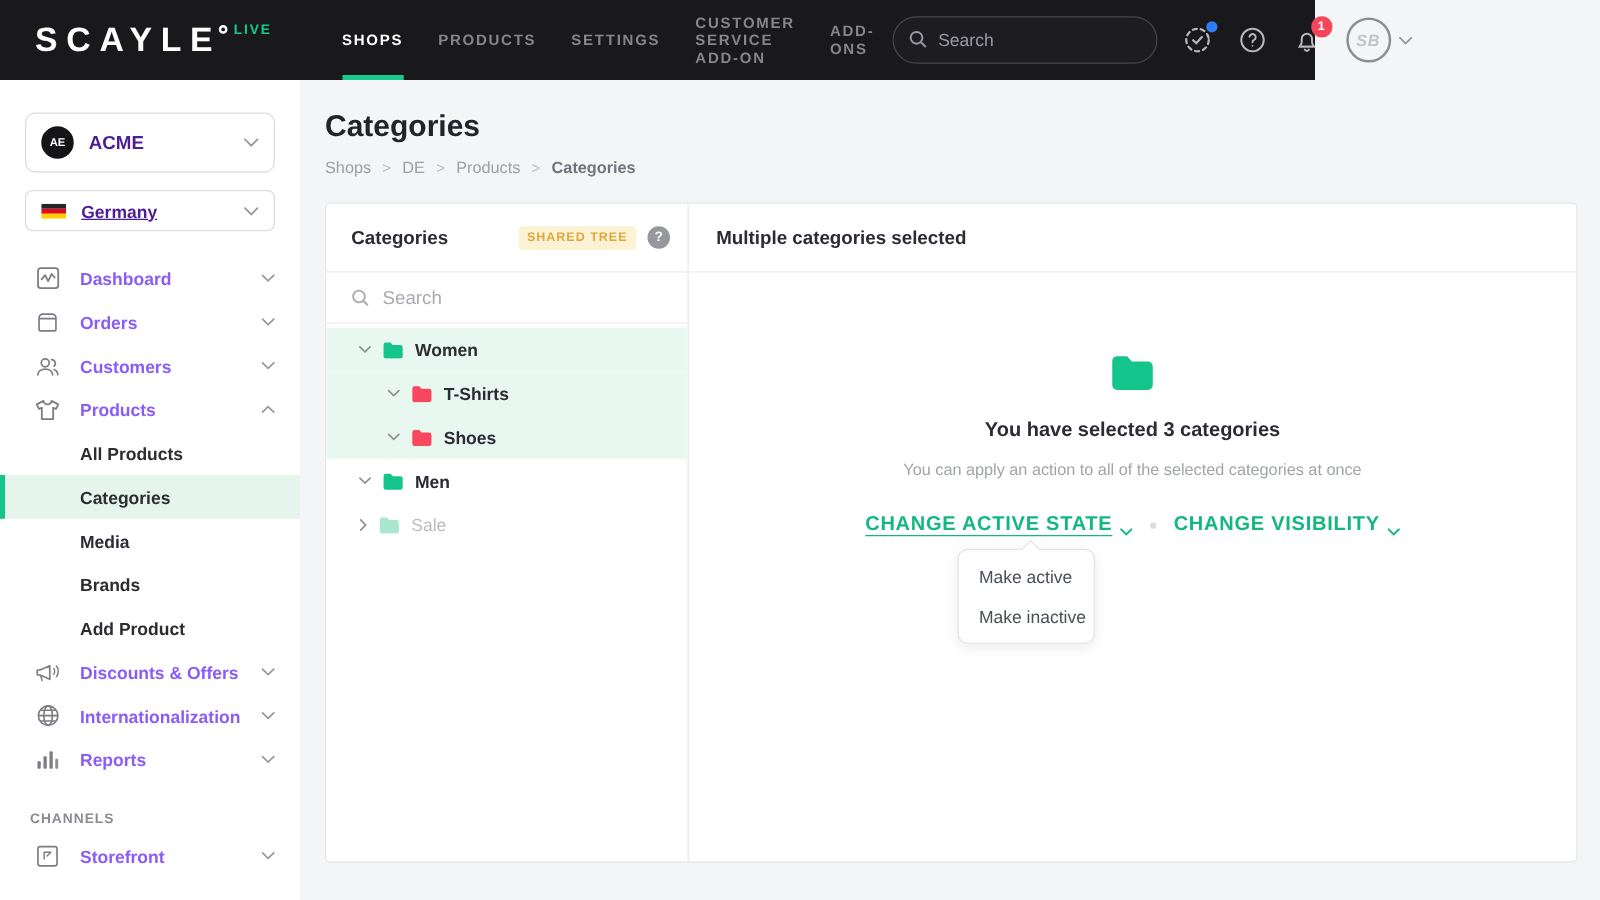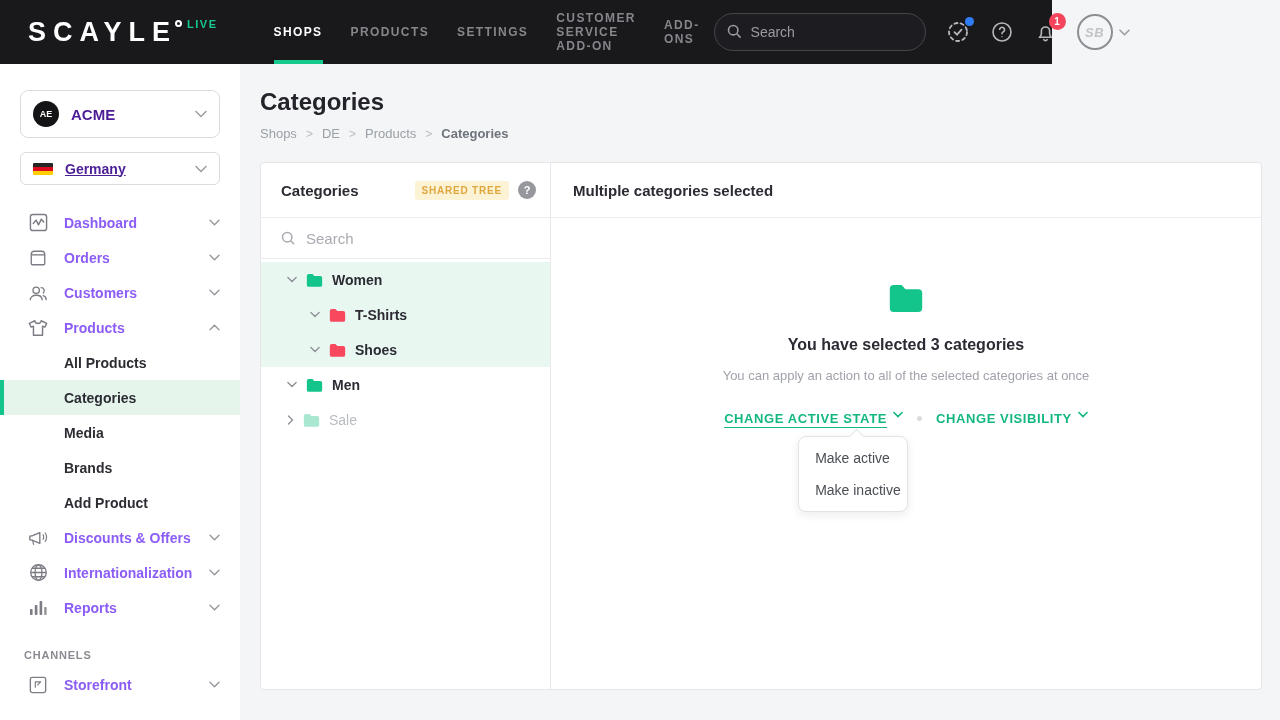--- a/index.html
+++ b/index.html
@@ -83,21 +83,21 @@
 
   
   .detail-col { flex:1; position:relative; }
   .detail-head { height:55px; display:flex; align-items:center; padding:0 22px; border-bottom:1px solid #ededf0; }
   .detail-title { font-size:15px; font-weight:700; color:#2b2b33; }
   .empty-state { position:absolute; top:120px; left:0; right:0; display:flex; flex-direction:column; align-items:center; }
   .big-folder { color:#13c48b; }
   .es-title { margin-top:24px; font-size:16px; font-weight:700; color:#2b2b33; }
   .es-sub { margin-top:14px; font-size:13px; color:#a0a3aa; }
   .actions { position:relative; margin-top:28px; display:flex; align-items:center; gap:14px; }
-  .action-link { display:flex; align-items:flex-start; gap:6px; color:#14b87e; font-size:13px; font-weight:800; letter-spacing:.6px; cursor:pointer; }
+  .action-link { display:flex; align-items:flex-end; gap:6px; color:#14b87e; font-size:16px; font-weight:800; letter-spacing:.6px; cursor:pointer; }
   .action-link.open .a-text { text-decoration:underline; text-underline-offset:4px; }
   .action-sep { width:5px; height:5px; border-radius:50%; background:#d9dbde; }
   .dropdown { position:absolute; top:calc(100% + 10px); left:74px; width:110px; background:#fff; border:1px solid #e3e3e7; border-radius:8px; box-shadow:0 3px 10px rgba(30,30,40,.08); padding:5px 0; }
   .dropdown::before { content:""; position:absolute; top:-6px; left:52px; width:10px; height:10px; background:#fff; border-left:1px solid #e3e3e7; border-top:1px solid #e3e3e7; transform:rotate(45deg); }
   .dd-item { padding:8px 16px; font-size:14px; color:#4a4e55; cursor:pointer; white-space:nowrap; }
 </style>
 </head>
 <body>
 
 <header class="topbar">

